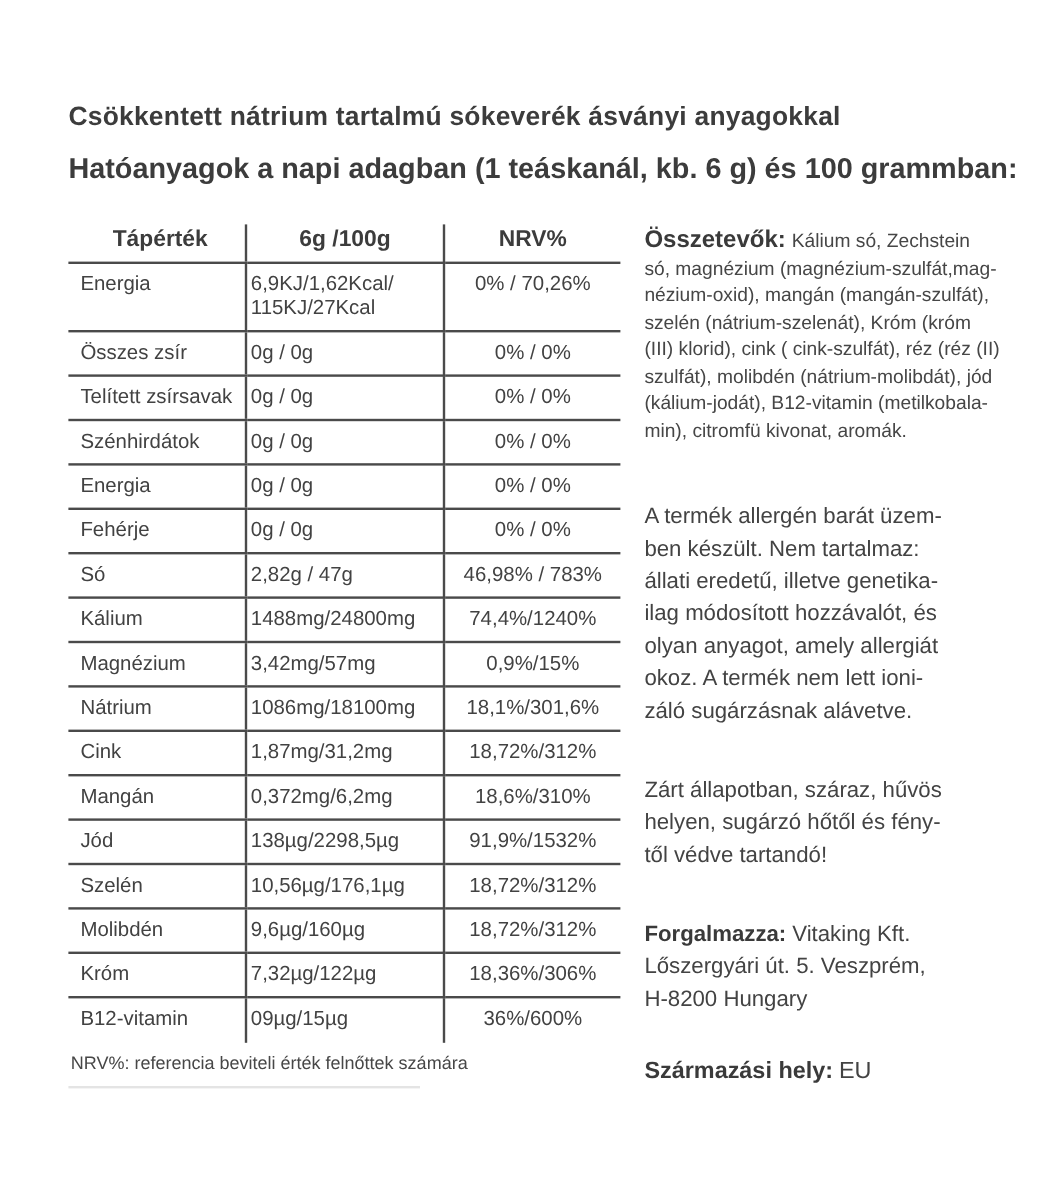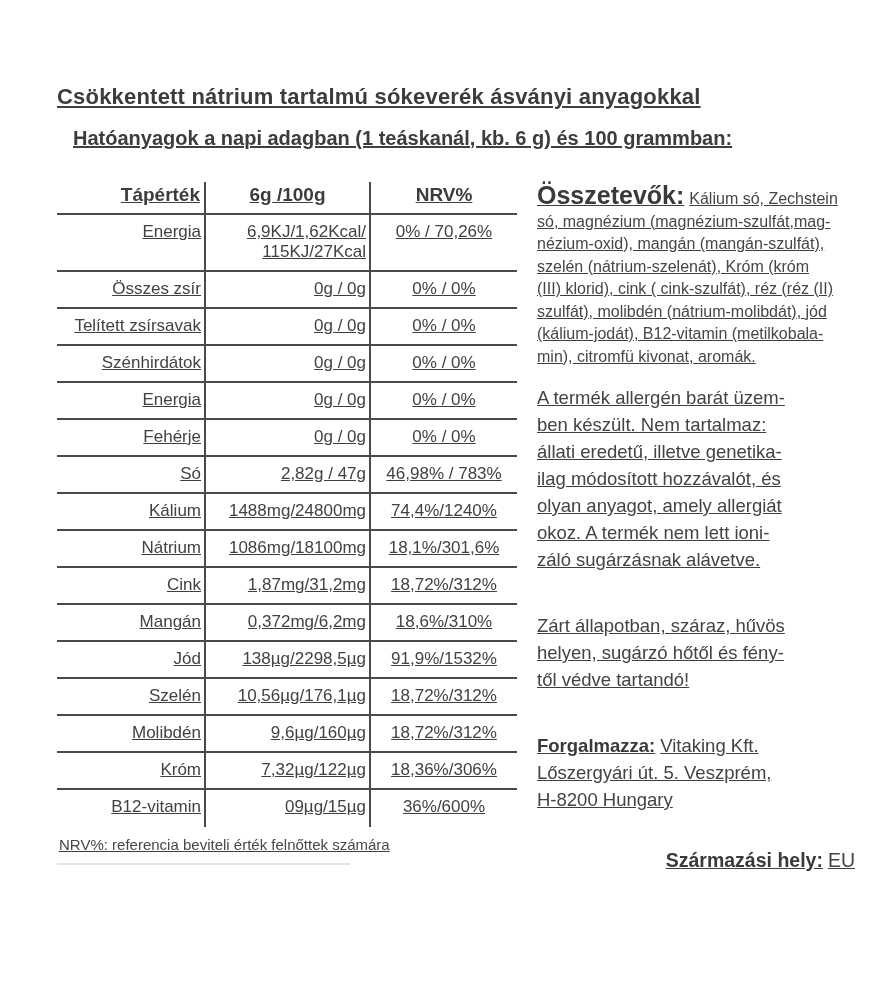--- a/index.html
+++ b/index.html
@@ -3,81 +3,81 @@
 <meta charset="utf-8">
 <style>
   * { margin: 0; padding: 0; box-sizing: border-box; }
   html, body { background: #ffffff; }
   body {
     width: 870px; height: 1000px;
     font-family: "Liberation Sans", sans-serif;
     color: #3f3f3f;
     overflow: hidden;
   }
-  .page { padding: 84px 0 0 57px; text-decoration: underline; }
+  .page { padding: 84px 0 0 57px; }
 
   .title {
     font-size: 22px; font-weight: bold; letter-spacing: 0.2px;
     margin-bottom: 17px; color: #3c3c3c;
   }
   .subtitle {
-    font-size: 20px; font-weight: bold;
-    margin-bottom: 32px; color: #3c3c3c; margin-left: 16px;
+    font-size: 24px; font-weight: bold;
+    margin-bottom: 32px; color: #3c3c3c;
   }
 
   .columns { display: flex; gap: 20px; }
   .left-col { width: 460px; flex: 0 0 460px; }
   .right-col { width: 318px; flex: 0 0 318px; padding-top: 2px; }
 
   table.nutrition {
     width: 460px; border-collapse: collapse; table-layout: fixed;
   }
   table.nutrition col.c1 { width: 148px; }
   table.nutrition col.c2 { width: 165px; }
   table.nutrition col.c3 { width: 147px; }
 
   table.nutrition th {
     font-size: 19px; font-weight: bold; color: #3c3c3c;
     padding: 2px 4px 7px 4px;
     border-bottom: 2px solid #4a4a4a;
   }
-  table.nutrition th.h-name { text-align: right; padding-left: 10px; }
+  table.nutrition th.h-name { text-align: center; padding-left: 10px; }
   table.nutrition th.h-amount, table.nutrition th.h-nrv { text-align: center; }
 
   table.nutrition td {
     font-size: 17px; color: #424242;
     padding: 7px 3px 8px 3px;
     vertical-align: top;
     border-bottom: 2px solid #4a4a4a;
   }
   table.nutrition tbody tr:last-child td { border-bottom: none; padding-bottom: 10px; }
-  table.nutrition td.c-name { text-align: right; padding-left: 10px; }
-  table.nutrition td.c-amount { text-align: right; white-space: pre-line; }
+  table.nutrition td.c-name { text-align: left; padding-left: 10px; }
+  table.nutrition td.c-amount { text-align: left; white-space: pre-line; }
   table.nutrition td.c-nrv { text-align: center; }
   
   table.nutrition th:nth-child(2), table.nutrition td:nth-child(2) {
     border-left: 2px solid #4a4a4a; border-right: 2px solid #4a4a4a;
   }
 
   .footnote { font-size: 15px; color: #474747; margin-top: 9px; padding-left: 2px; }
   .faint-divider { width: 293px; border-top: 2px solid #e4e4e4; margin-top: 10px; }
 
   .para { font-size: 18.5px; line-height: 27px; color: #434343; white-space: pre-line; }
   .ingredients { font-size: 16px; line-height: 22.5px; color: #464646; }
   .ingredients .ing-text { white-space: pre-line; }
   .label-bold { font-weight: bold; color: #3a3a3a; margin-right: 5px; white-space: normal; }
-  .ingredients .label-bold { font-size: 25px; }
-
-  .mt-allergen { margin-top: 16px; }
+  .ingredients .label-bold { font-size: 20px; }
+
+  .mt-allergen { margin-top: 45px; }
   .mt-storage { margin-top: 39px; }
   .mt-distrib { margin-top: 39px; }
   .mt-origin { margin-top: 34px; }
   .mt-note { margin-top: 17px; }
 
-  .origin-line { font-size: 19.5px; text-align: right; }
+  .origin-line { font-size: 19.5px; }
   .origin-line .label-bold { font-size: 19.5px; }
 
   .note { font-size: 14.5px; line-height: 20px; color: #4a4a4a; }
   .note .note-suffix { white-space: pre-line; margin-left: 4px; }
   .brand { font-size: 19px; letter-spacing: 0.2px; color: #3a3a3a; margin-left: 4px; white-space: nowrap; }
   .brand .brand-p1 { font-weight: 500; }
   .brand .brand-p2 { font-weight: bold; }
   .brand sup { font-size: 10px; font-weight: bold; vertical-align: super; }
 </style>
 </head>
@@ -140,20 +140,25 @@
               <td class="c-name">Só</td>
               <td class="c-amount">2,82g / 47g</td>
               <td class="c-nrv">46,98% / 783%</td>
             </tr>
             <tr>
               <td class="c-name">Kálium</td>
               <td class="c-amount">1488mg/24800mg</td>
               <td class="c-nrv">74,4%/1240%</td>
             </tr>
             <tr>
+              <td class="c-name">Magnézium</td>
+              <td class="c-amount">3,42mg/57mg</td>
+              <td class="c-nrv">0,9%/15%</td>
+            </tr>
+            <tr>
               <td class="c-name">Nátrium</td>
               <td class="c-amount">1086mg/18100mg</td>
               <td class="c-nrv">18,1%/301,6%</td>
             </tr>
             <tr>
               <td class="c-name">Cink</td>
               <td class="c-amount">1,87mg/31,2mg</td>
               <td class="c-nrv">18,72%/312%</td>
             </tr>
             <tr>

